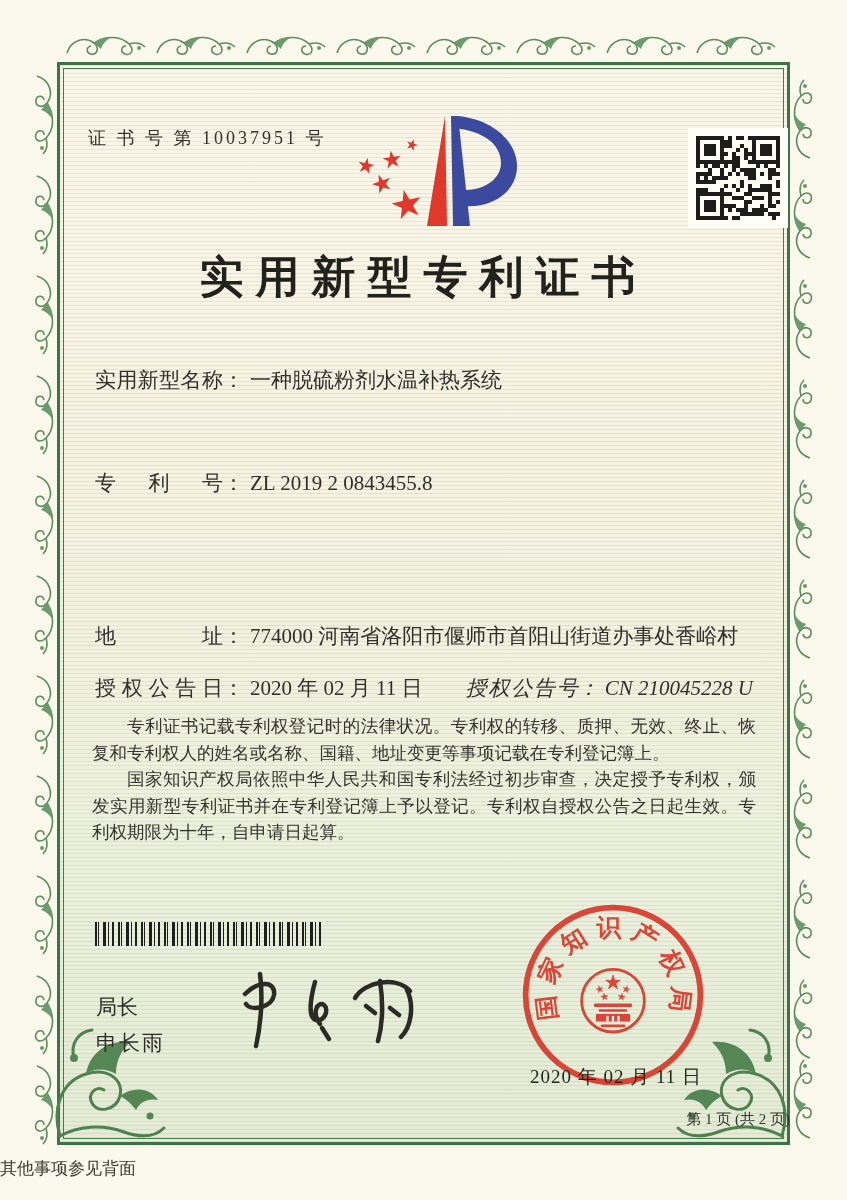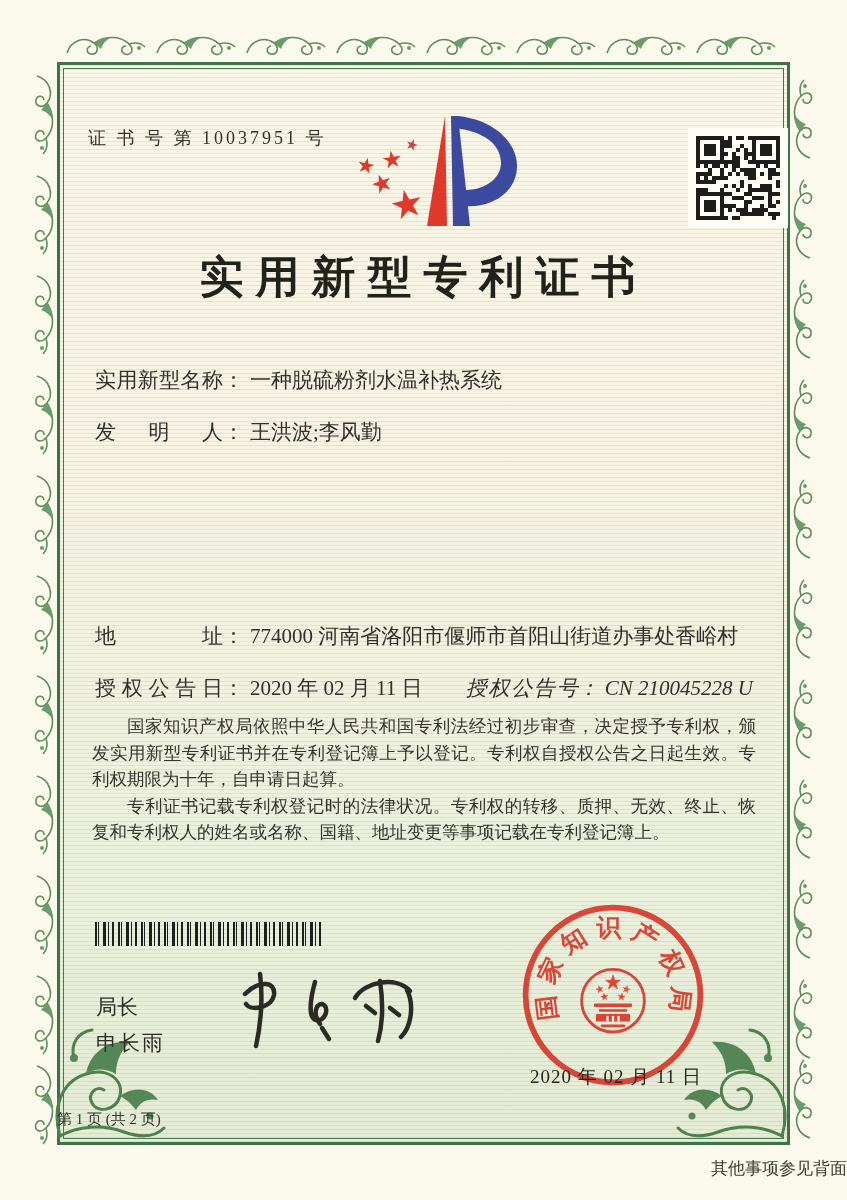--- a/index.html
+++ b/index.html
@@ -88,23 +88,23 @@
   .signature { position:absolute; left:225px; top:968px; z-index:3; }
   .signature path { stroke:#2b2b24; stroke-width:4.5; fill:none; stroke-linecap:round; stroke-linejoin:round; }
 
   .seal { position:absolute; left:518px; top:900px; z-index:4; opacity:0.93; }
   .seal-text { font-size:26px; font-weight:bold; fill:#d93a2b; letter-spacing:9px;
                font-family:"Liberation Serif","DejaVu Serif",serif; }
   .seal-emblem { fill:#d93a2b; stroke:#d93a2b; }
   .seal-date { position:absolute; left:516px; top:1064px; width:200px; text-align:center;
                font-size:19px; color:#26261f; z-index:5; letter-spacing:1px; }
 
-  .page-num { position:absolute; left:57px; top:1110px; width:733px; text-align:left;
+  .page-num { position:absolute; left:57px; top:1110px; width:733px; text-align:right;
               font-size:15px; z-index:3; color:#33332b; }
-  .back-note { position:absolute; left:0; top:1157px; width:847px; text-align:right;
+  .back-note { position:absolute; left:0; top:1157px; width:847px; text-align:left;
                font-size:17px; z-index:3; color:#3a3a31; }
 </style>
 </head>
 <body>
 
 <div class="page">
 
   <svg width="0" height="0" style="position:absolute" aria-hidden="true">
     <defs>
       <polygon id="star" points="0,-10 2.25,-3.09 9.51,-3.09 3.63,1.18 5.88,8.09 0,3.82 -5.88,8.09 -3.63,1.18 -9.51,-3.09 -2.25,-3.09"></polygon>
@@ -652,38 +652,38 @@
     <div class="finder tl" style="left:8px;top:8px;"></div>
     <div class="finder tr" style="right:8px;top:8px;"></div>
     <div class="finder bl" style="left:8px;bottom:8px;"></div>
   </div>
 
   <div class="title">实用新型专利证书</div>
 
   <div class="row" style="top:366px">
     <span class="lab">实用新型名称</span><span class="colon">：</span><span class="val">一种脱硫粉剂水温补热系统</span>
   </div>
-  <div class="row" style="top:418px">
-    <span class="lab">发明人</span><span class="colon">：</span><span class="val">王洪波;李风勤</span>
+  <div class="row" style="top:469px">
+    <span class="lab">专利号</span><span class="colon">：</span><span class="val">ZL 2019 2 0843455.8</span>
   </div>
   <div class="row" style="top:622px">
     <span class="lab">地址</span><span class="colon">：</span><span class="val">774000 河南省洛阳市偃师市首阳山街道办事处香峪村</span>
   </div>
   <div class="row" style="top:674px">
     <span>
       <span class="lab">授权公告日</span><span class="colon">：</span><span class="val">2020 年 02 月 11 日</span>
     </span>
     <span class="pair2">
       <span class="lab">授权公告号</span><span class="colon">：</span><span class="val">CN 210045228 U</span>
     </span>
   </div>
 
   <div class="paras">
+    <p>专利证书记载专利权登记时的法律状况。专利权的转移、质押、无效、终止、恢复和专利权人的姓名或名称、国籍、地址变更等事项记载在专利登记簿上。</p>
     <p>国家知识产权局依照中华人民共和国专利法经过初步审查，决定授予专利权，颁发实用新型专利证书并在专利登记簿上予以登记。专利权自授权公告之日起生效。专利权期限为十年，自申请日起算。</p>
-    <p>专利证书记载专利权登记时的法律状况。专利权的转移、质押、无效、终止、恢复和专利权人的姓名或名称、国籍、地址变更等事项记载在专利登记簿上。</p>
   </div>
 
   <div class="barcode"></div>
 
   <div class="officer-title">局长</div>
   <div class="officer-name">申长雨</div>
   <svg class="signature" width="215" height="88" viewBox="0 0 215 88" aria-label="申长雨">
     <path d="M20 26 c14 -14 31 -13 29 1 c-2 12 -22 17 -28 9"></path>
     <path d="M35 6 c3 22 1 50 -4 72"></path>
     <path d="M90 14 c-5 18 -7 36 1 38 c9 2 13 -11 8 -15 c-6 -4 -13 7 -4 19"></path>

